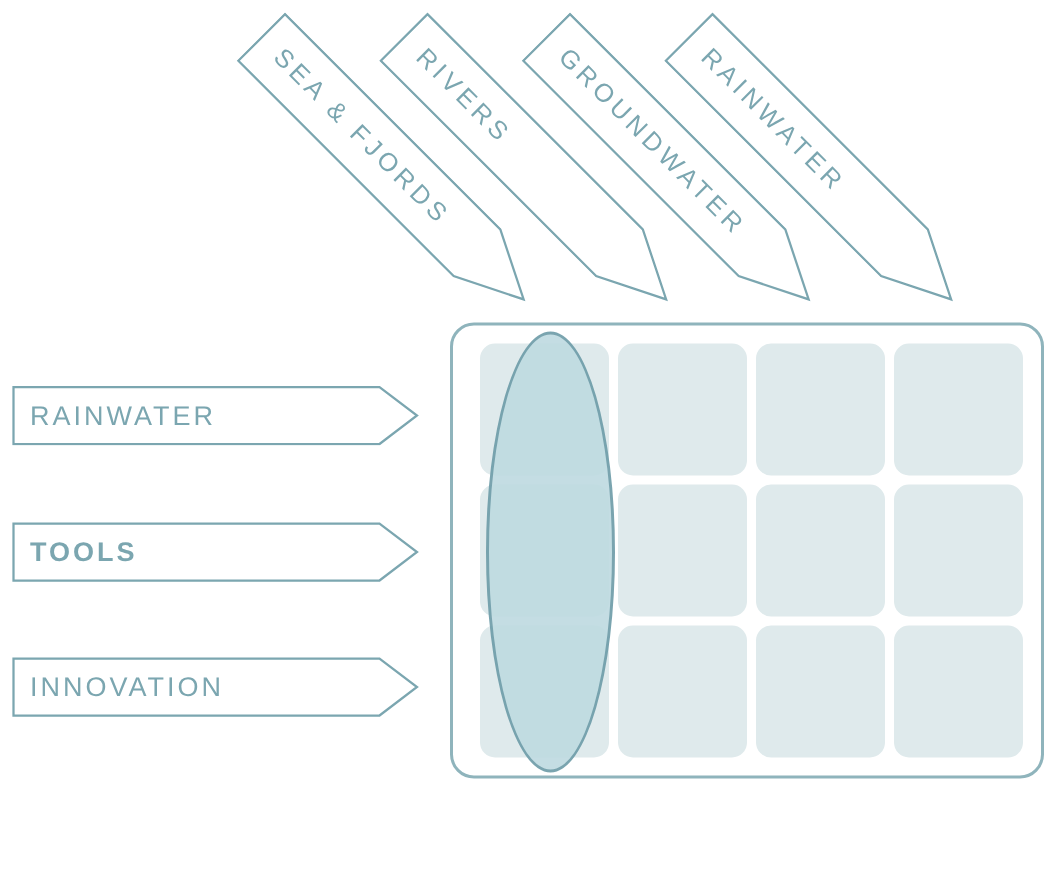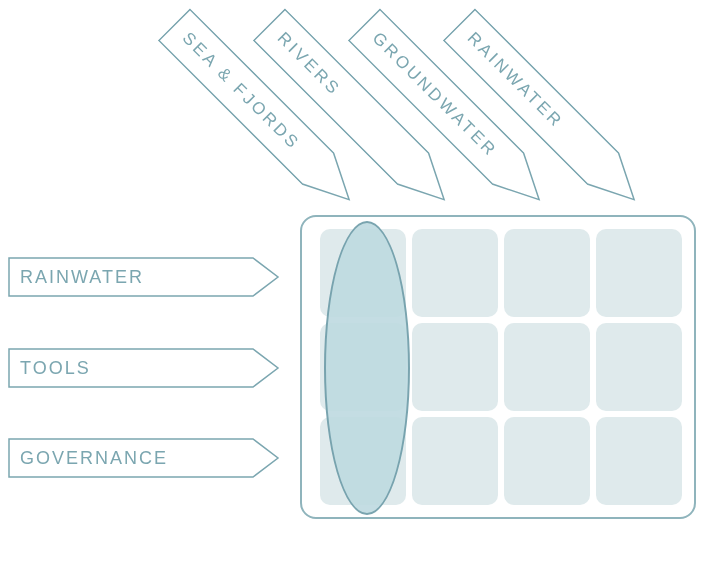--- a/index.html
+++ b/index.html
@@ -149,32 +149,32 @@
     <span class="banner-label">RAINWATER</span>
   </div>
 
   <div class="row-arrow" style="top:257px;">
     <svg viewBox="0 0 272 40">
       <polygon points="1,1 245,1 270,20 245,39 1,39" fill="#ffffff" stroke="#7ba6b0" stroke-width="1.5"></polygon>
     </svg>
     <span class="row-label">RAINWATER</span>
   </div>
 
-  <div class="row-arrow" style="top:348px;">
+  <div class="row-arrow" style="top:348px;font-weight:bold;">
     <svg viewBox="0 0 272 40">
       <polygon points="1,1 245,1 270,20 245,39 1,39" fill="#ffffff" stroke="#7ba6b0" stroke-width="1.5"></polygon>
     </svg>
     <span class="row-label">TOOLS</span>
   </div>
 
   <div class="row-arrow" style="top:438px;">
     <svg viewBox="0 0 272 40">
       <polygon points="1,1 245,1 270,20 245,39 1,39" fill="#ffffff" stroke="#7ba6b0" stroke-width="1.5"></polygon>
     </svg>
-    <span class="row-label">GOVERNANCE</span>
+    <span class="row-label">INNOVATION</span>
   </div>
 
   <div class="grid-box">
     <div class="cell"></div>
     <div class="cell"></div>
     <div class="cell"></div>
     <div class="cell"></div>
     <div class="cell"></div>
     <div class="cell"></div>
     <div class="cell"></div>

